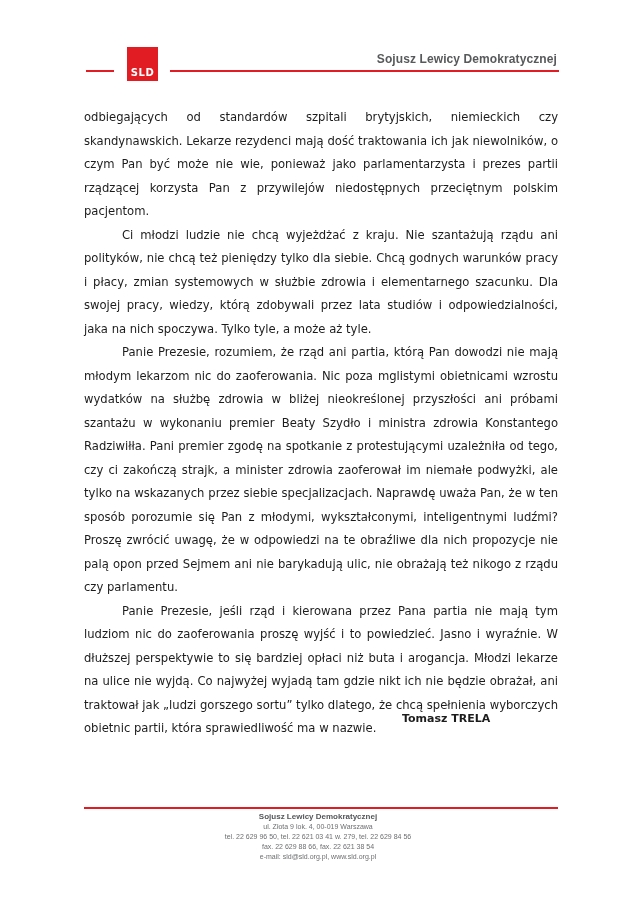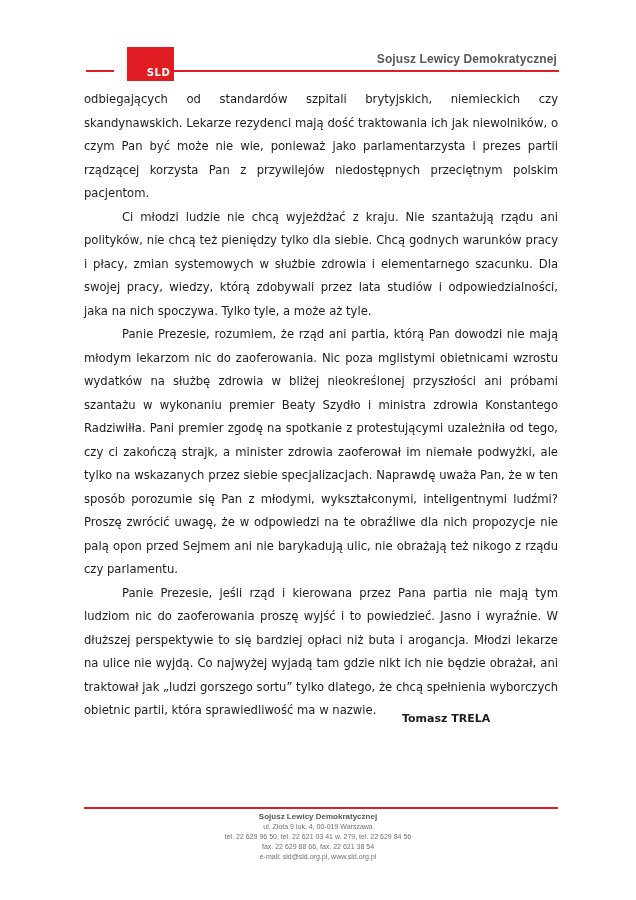--- a/index.html
+++ b/index.html
@@ -24,21 +24,20 @@
     background: #e11d23;
   }
   .logo {
     position: absolute;
     left: 127px; top: 47px;
     width: 31px; height: 34px;
     background: #e11d23;
     display: flex;
     align-items: flex-end;
     justify-content: center;
-    padding-left: 16px;
   }
   .logo-text {
     color: #ffffff;
     font-weight: bold;
     font-size: 10px;
     letter-spacing: 0.5px;
     line-height: 1;
     padding-bottom: 3px;
   }
   .rule-right {
@@ -53,21 +52,21 @@
     font-family: "Liberation Sans", sans-serif;
     font-size: 12px;
     font-weight: 600;
     color: #58595b;
     letter-spacing: 0.1px;
   }
 
   
   .body-text {
     position: absolute;
-    left: 84px; top: 88px;
+    left: 84px; top: 106px;
     width: 474px;
     font-size: 11.6px;
     line-height: 23.5px;
     color: #1c1c1c;
     text-align: justify;
   }
   .body-text p {
     margin: 0;
     text-indent: 38px;
   }

